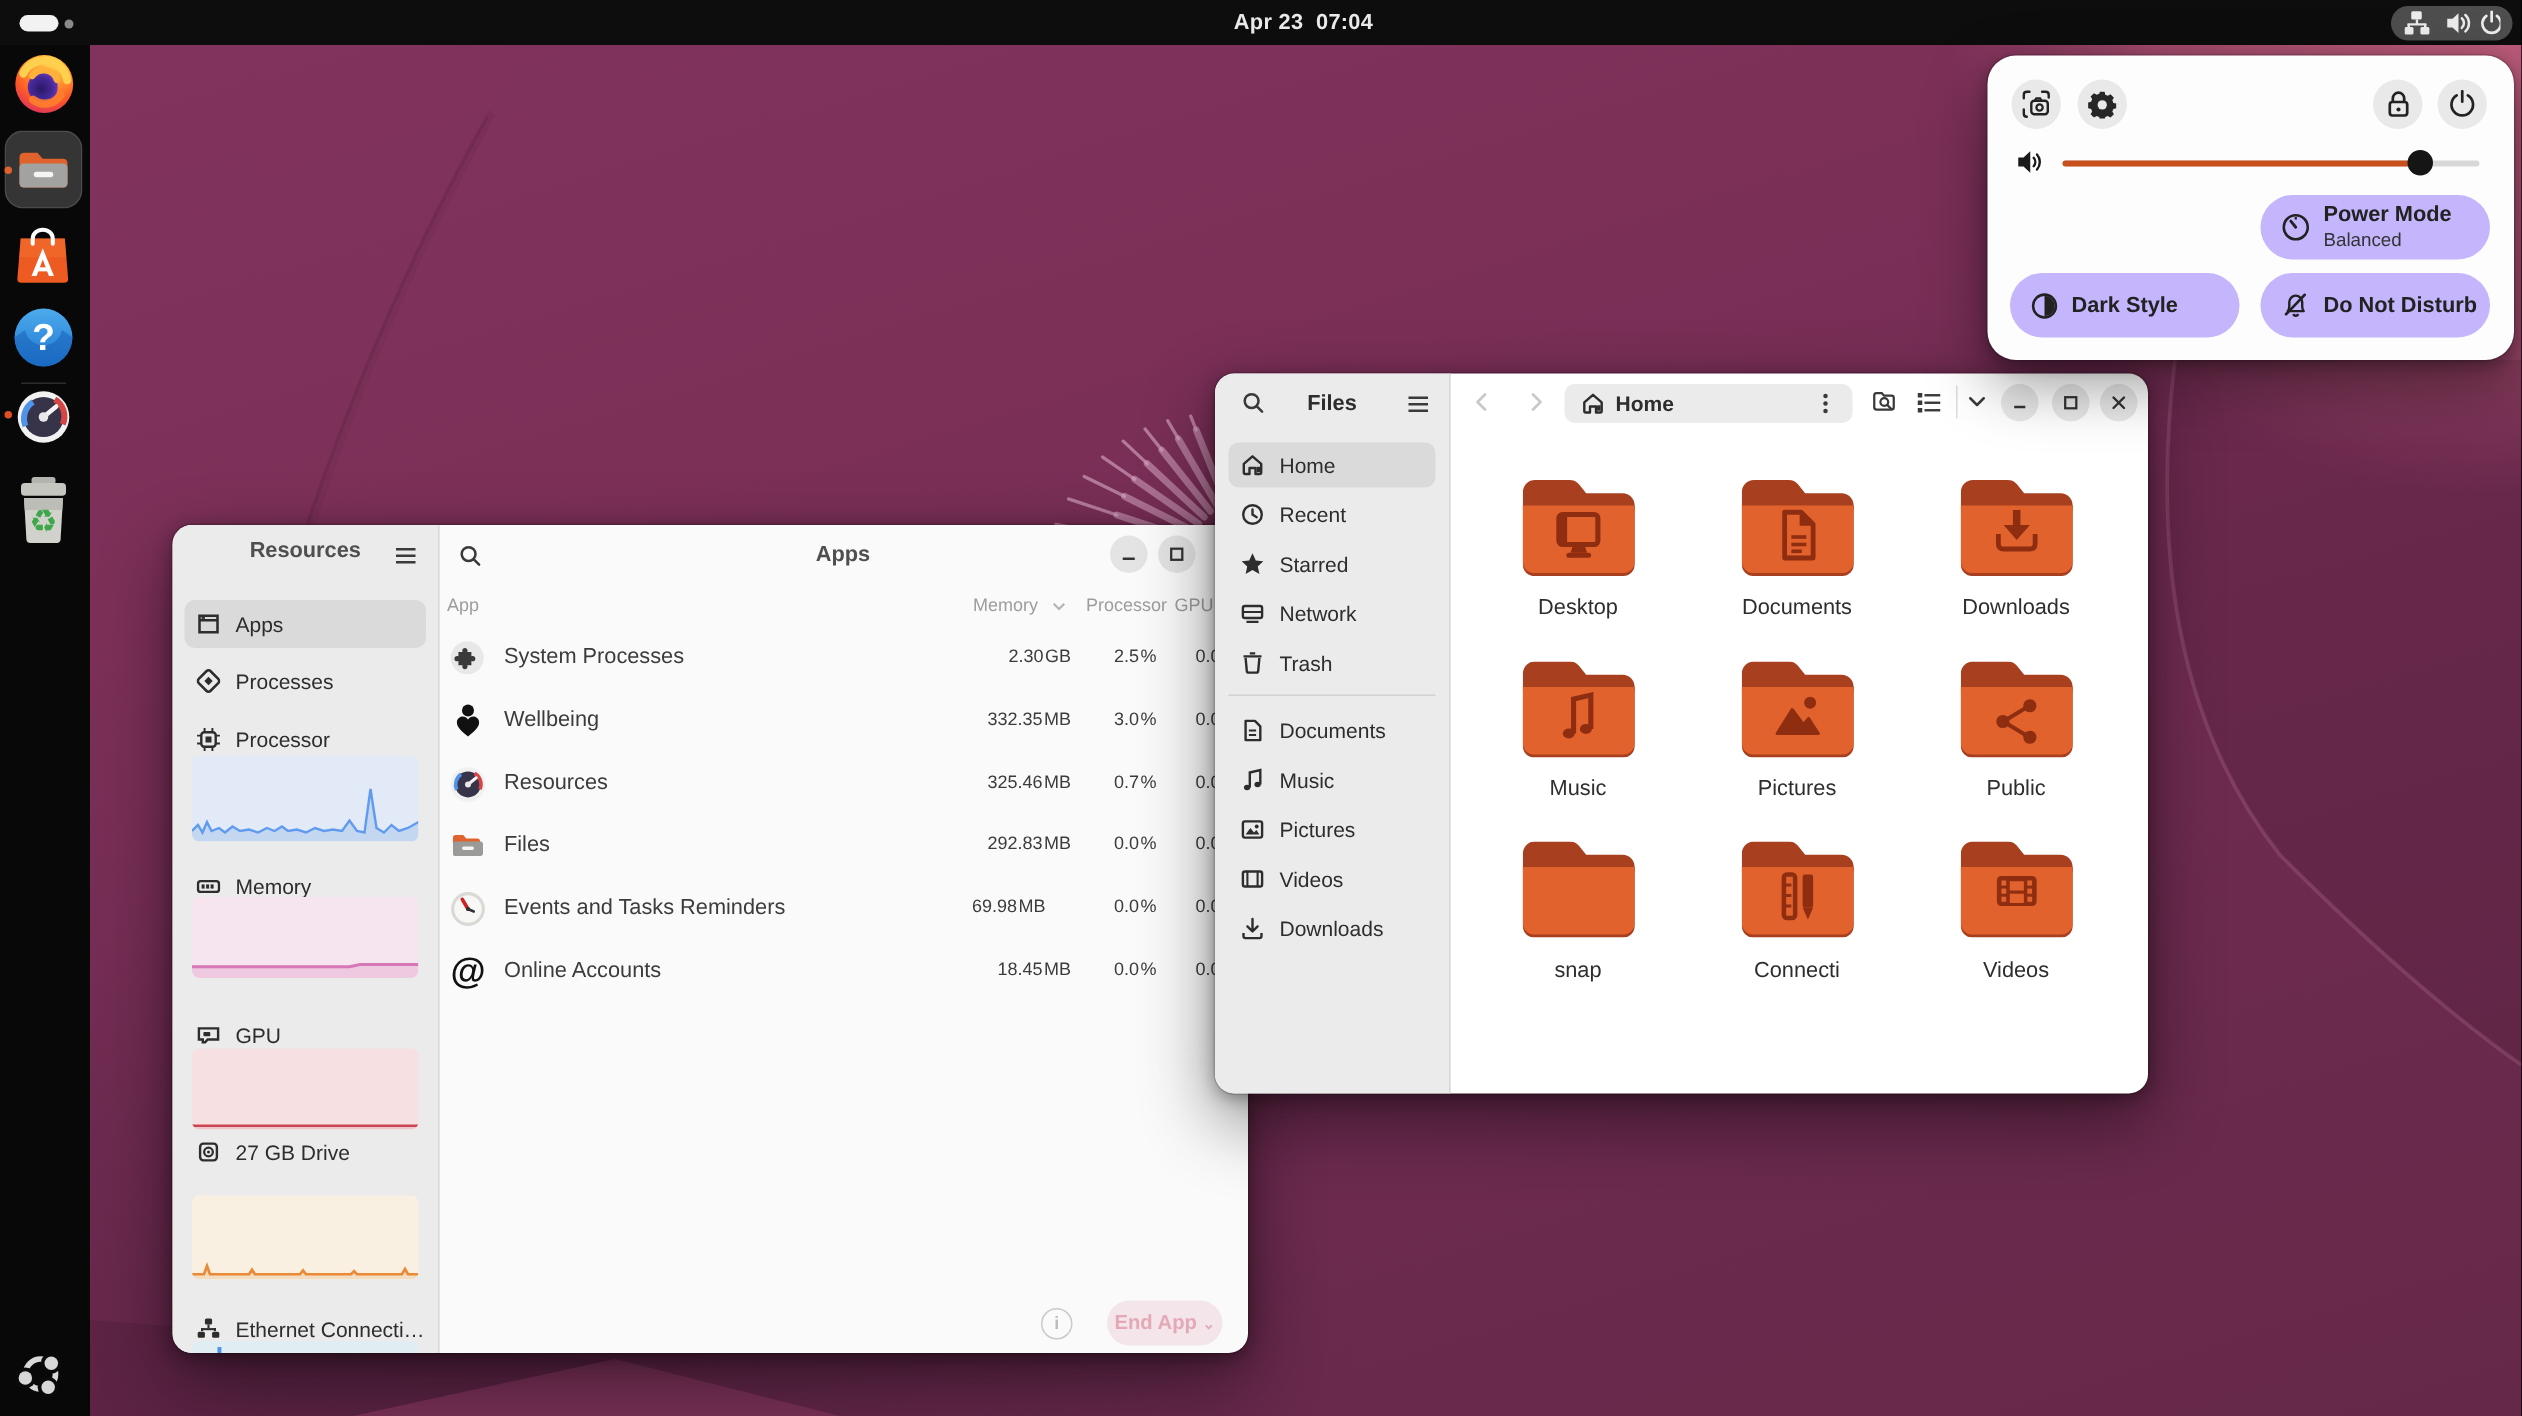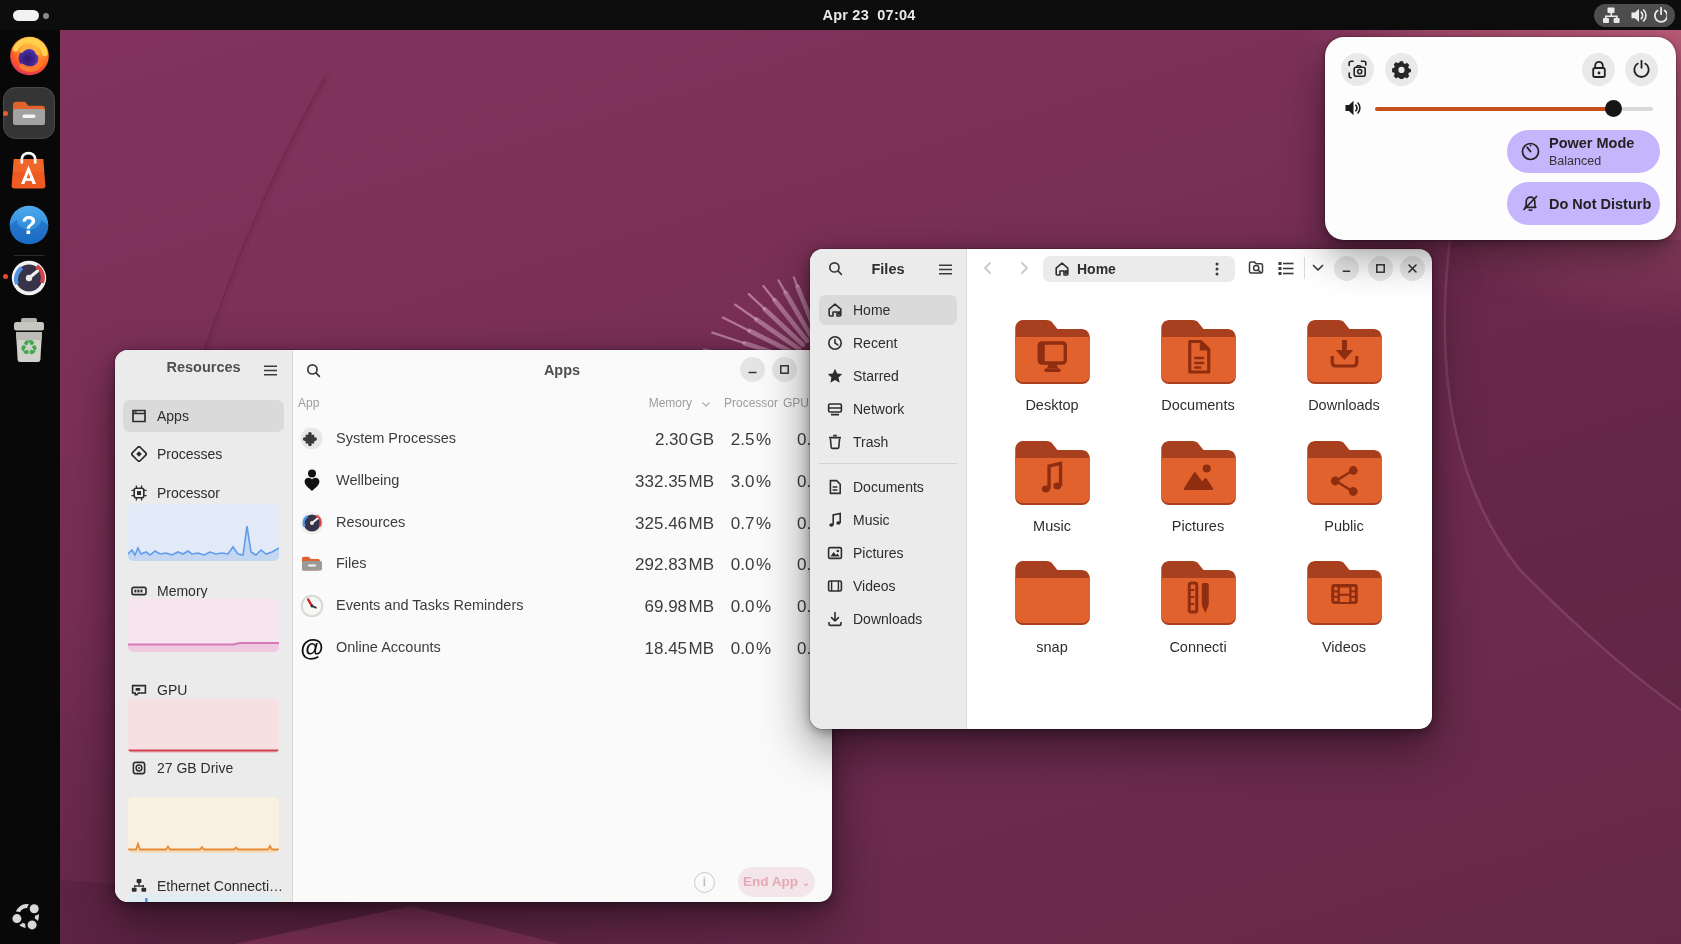--- a/index.html
+++ b/index.html
@@ -30,21 +30,21 @@
   #res{left:115px;top:350px;width:717px;height:552px;background:#fafafa;overflow:hidden;}
   #res .sb{position:absolute;left:0;top:0;width:177px;height:558px;background:#ebebeb;
      border-right:1px solid #d8d8d8;}
   .sbtitle{font-size:14.5px;font-weight:700;color:#4f4f4f;}
   .hamb{color:#3a3a3a;}
   .navrow{position:absolute;left:8px;width:161px;height:32px;border-radius:7px;
      font-size:14px;color:#2d2d2d;display:flex;align-items:center;}
   .navrow svg{margin:0 10px 0 8px;flex:0 0 auto;}
   .navsel{background:#dadada;}
   .chart{position:absolute;left:13px;width:151px;border-radius:5px;overflow:hidden;}
-  .cell{position:absolute;font-size:17px;color:#3c3c3c;}
+  .cell{position:absolute;font-size:12px;color:#3c3c3c;}
   .rght{text-align:right;}
   .approw{position:absolute;left:0;width:540px;height:42px;}
   .approw .cell{top:12px;}
   .rowic{position:absolute;left:8px;top:9px;}
   .rname{position:absolute;left:44px;top:12px;font-size:14.5px;color:#3c3c3c;}
   .colhead{position:absolute;font-size:12px;color:#9d9d9d;}
   
   #files{left:810px;top:249px;width:622px;height:480px;background:#ffffff;overflow:hidden;}
   #files .sb{position:absolute;left:0;top:0;width:156px;height:480px;background:#ebebeb;
      border-right:1px solid #d8d8d8;}
@@ -389,21 +389,21 @@
       </div>
       <div class="approw" style="top:235px">
         <svg class="rowic" width="24" height="24" viewBox="0 0 24 24">
             <circle cx="12" cy="12" r="11.3" fill="#d9d9d6"></circle>
             <circle cx="12" cy="12" r="9.2" fill="#f7f7f5"></circle>
             <path d="M12 12 L8.2 5.6" stroke="#cc2222" stroke-width="2.4" stroke-linecap="round"></path>
             <path d="M12 12 L15.8 13.6" stroke="#333" stroke-width="1.8" stroke-linecap="round"></path>
             <circle cx="12" cy="12" r="1.4" fill="#333"></circle>
           </svg>
         <div class="rname">Events and Tasks Reminders</div>
-        <div class="cell rght" style="left:272px;width:150px">69.98 MB</div>
+        <div class="cell rght" style="left:255px;width:150px">69.98 MB</div>
         <div class="cell rght" style="left:389px;width:90px">0.0 %</div>
         <div class="cell" style="left:505px">0.0</div>
       </div>
       <div class="approw" style="top:277px">
         <svg class="rowic" width="24" height="24" viewBox="0 0 24 24">
             <text x="12" y="19.5" text-anchor="middle" font-family="Liberation Sans,sans-serif" font-size="24" font-weight="700" fill="#111">@</text>
           </svg>
         <div class="rname">Online Accounts</div>
         <div class="cell rght" style="left:272px;width:150px">18.45 MB</div>
         <div class="cell rght" style="left:389px;width:90px">0.0 %</div>
@@ -699,20 +699,27 @@
     <div class="abs" style="left:50px;top:69.5px;width:238px;height:4px;border-radius:2px;background:#c8501c"></div>
     <div class="abs" style="left:280px;top:63px;width:17px;height:17px;border-radius:50%;background:#151515"></div>
     <div class="qbtn" style="left:182px;top:93px">
       <svg width="19" height="19" viewBox="0 0 19 19">
           <circle cx="9.5" cy="9.5" r="8" fill="none" stroke="#222" stroke-width="1.7"></circle>
           <line x1="9.5" y1="9.5" x2="6.2" y2="5.4" stroke="#222" stroke-width="1.9" stroke-linecap="round"></line>
           <line x1="9.5" y1="2.6" x2="9.5" y2="4.4" stroke="#222" stroke-width="1.5"></line>
         </svg>
       <div style="line-height:1.15">Power Mode<br><span style="font-weight:400;font-size:12.5px;color:#333">Balanced</span></div>
     </div>
+    <div class="qbtn" style="left:15px;top:145px">
+      <svg width="18" height="18" viewBox="0 0 18 18">
+          <circle cx="9" cy="9" r="7.6" fill="none" stroke="#222" stroke-width="1.7"></circle>
+          <path d="M9 2.2 a6.8 6.8 0 0 1 0 13.6 Z" fill="#222"></path>
+        </svg>
+      Dark Style
+    </div>
     <div class="qbtn" style="left:182px;top:145px">
       <svg width="19" height="19" viewBox="0 0 19 19">
           <path d="M4.2 13.4 q1-1.2 1-3.2 V7.4 a4.3 4.3 0 0 1 8.6 0 v2.8 q0 2 1 3.2 Z" fill="none" stroke="#222" stroke-width="1.6" stroke-linejoin="round"></path>
           <path d="M7.8 15.4 a1.9 1.9 0 0 0 3.4 0" fill="none" stroke="#222" stroke-width="1.6"></path>
           <line x1="3" y1="15.5" x2="15.5" y2="2.5" stroke="#222" stroke-width="1.7" stroke-linecap="round"></line>
         </svg>
       Do Not Disturb
     </div>
   </div>
 </div>

